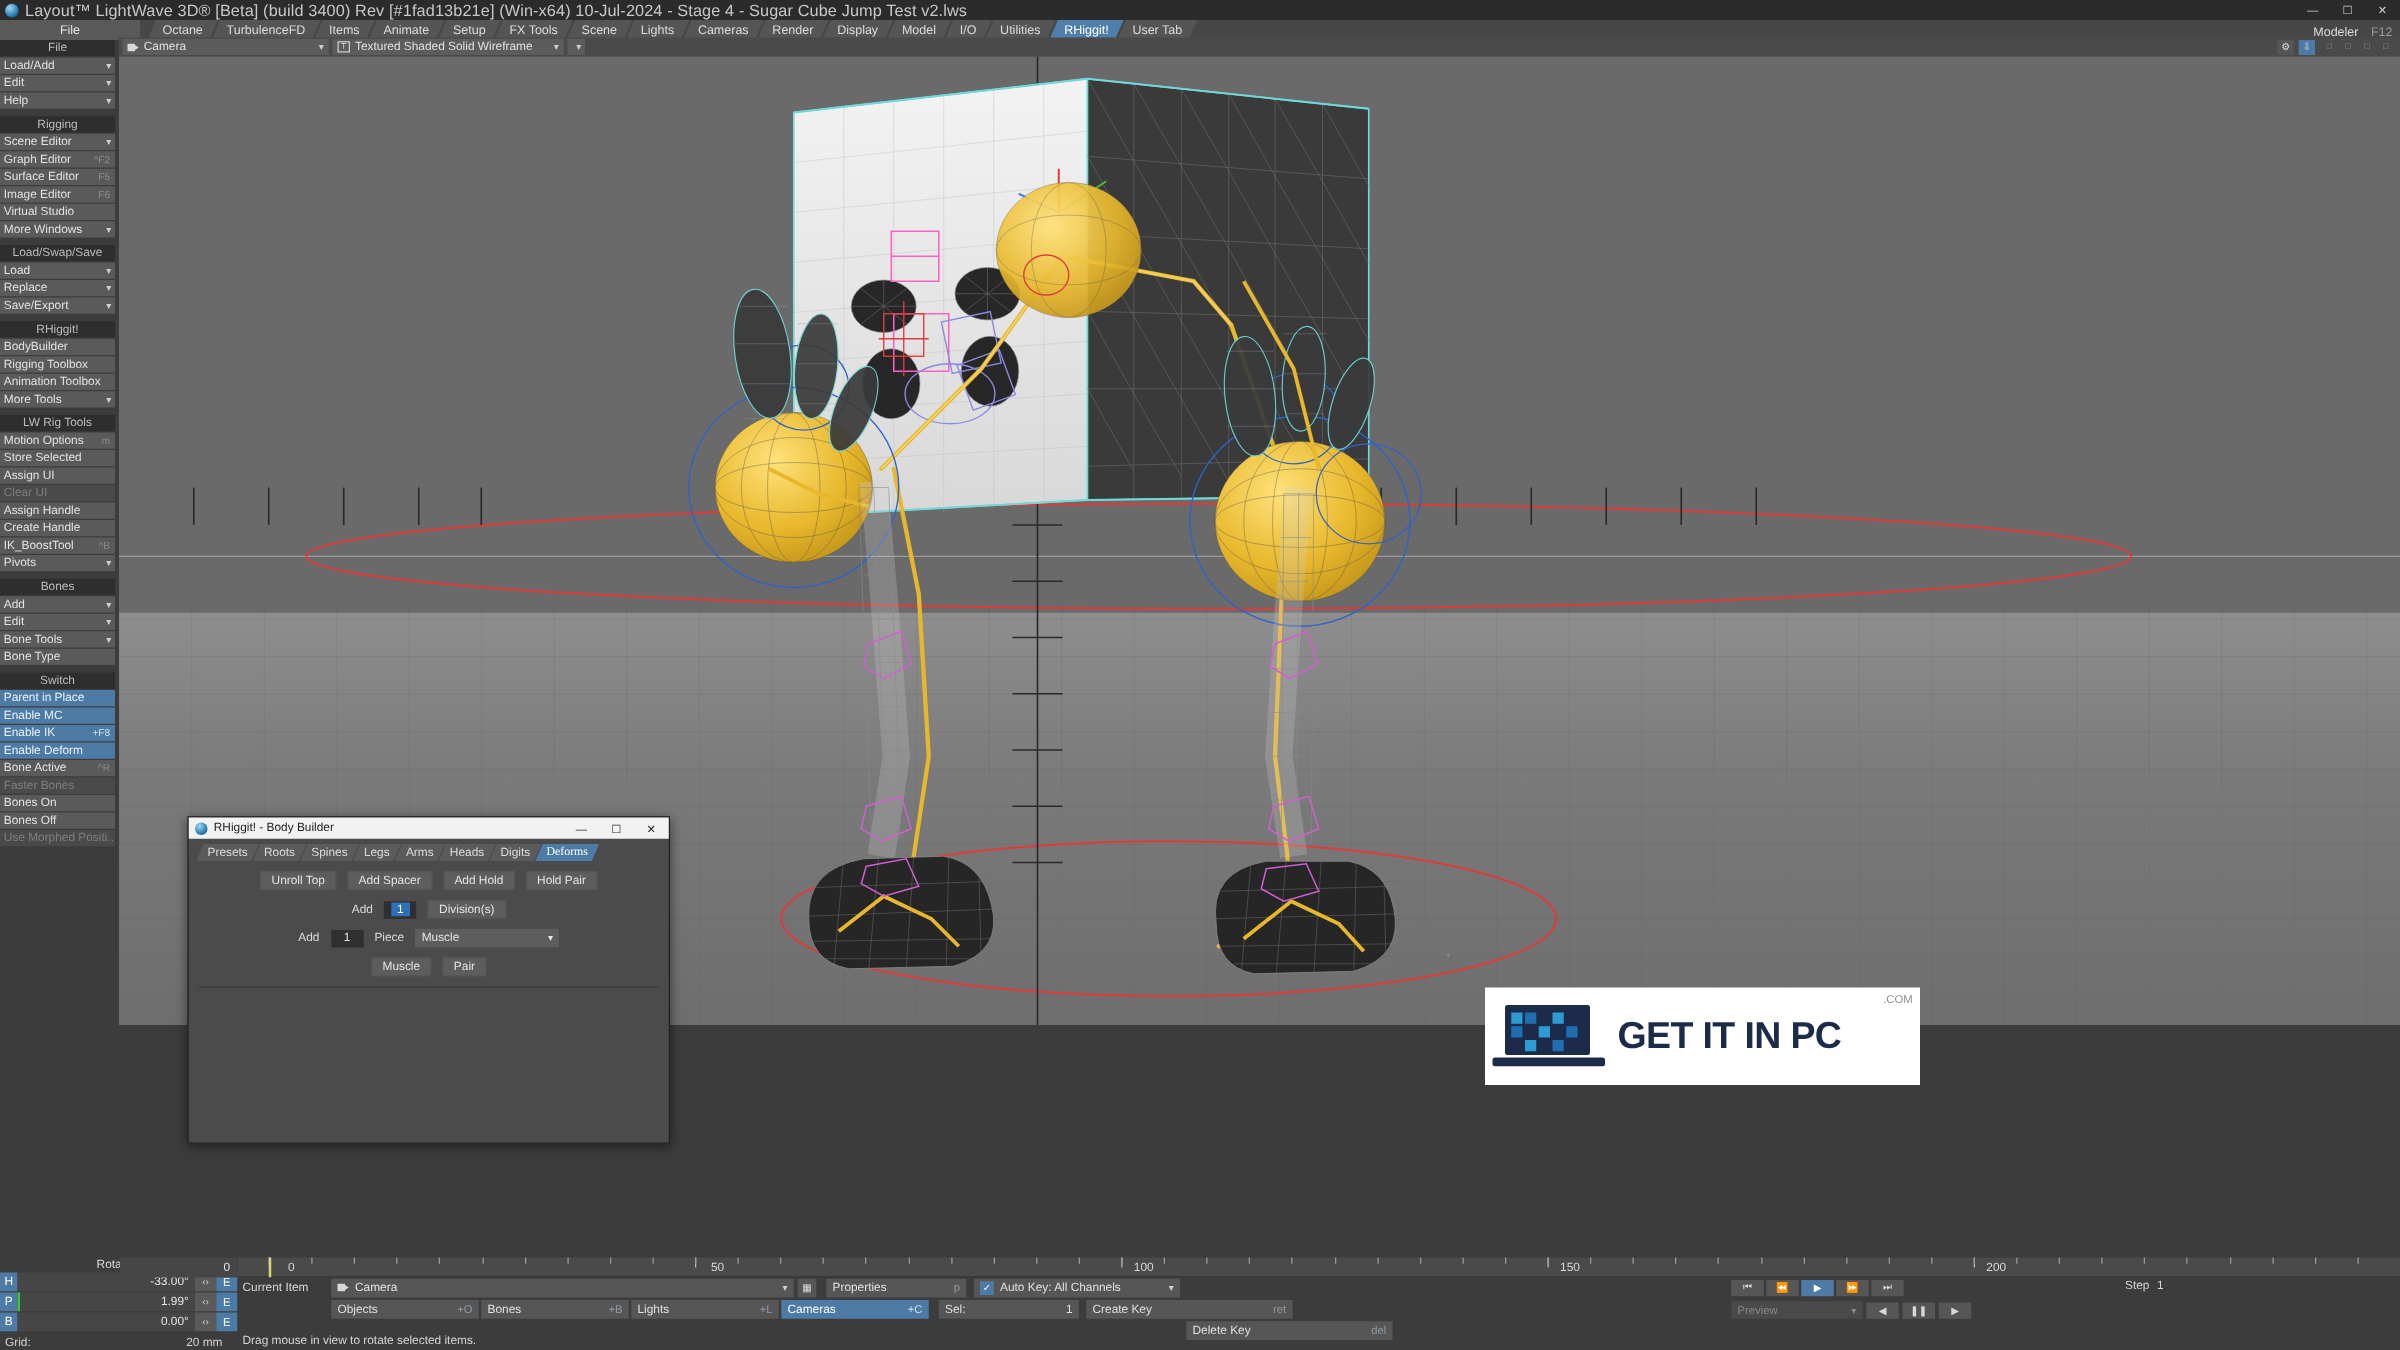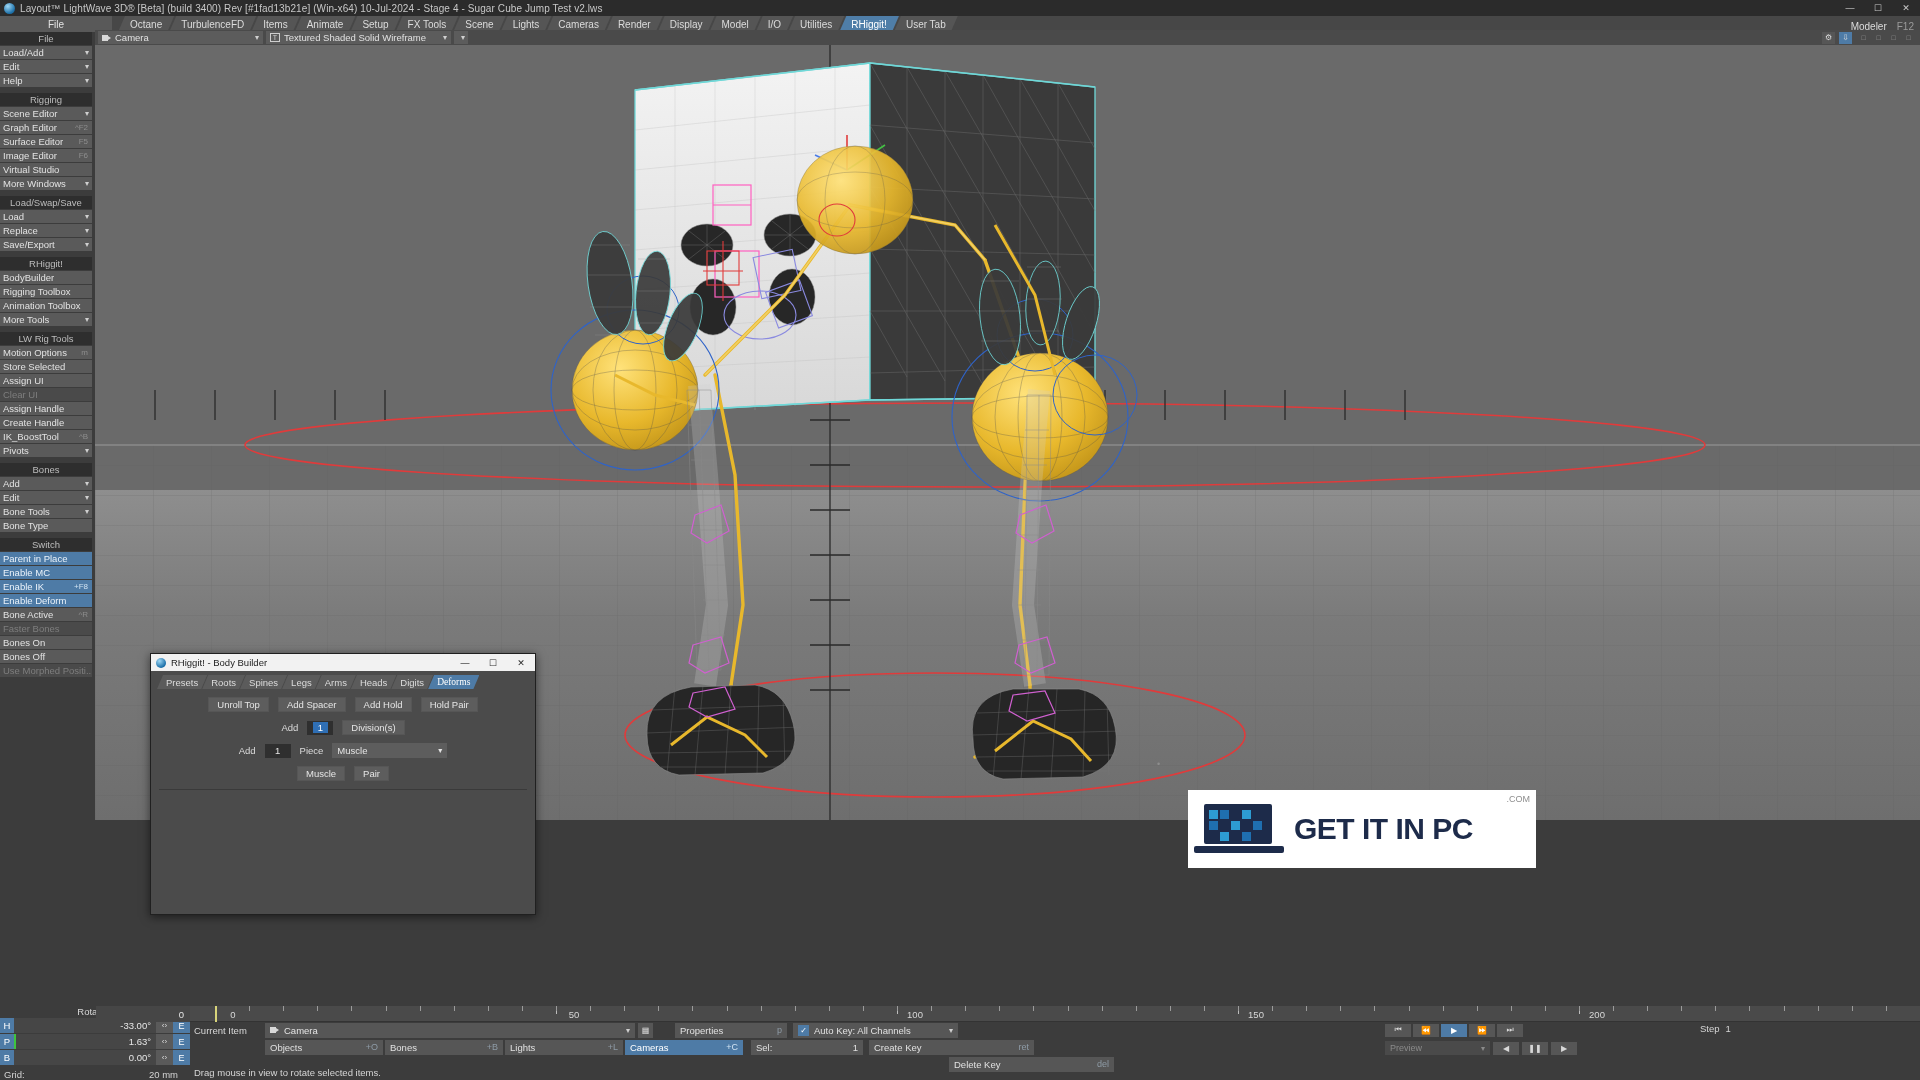--- a/index.html
+++ b/index.html
@@ -5,21 +5,21 @@
   * { box-sizing: border-box; margin:0; padding:0; }
   html,body { width:1920px; height:1080px; overflow:hidden; background:#3a3a3a;
     font-family:"Liberation Sans", sans-serif; -webkit-font-smoothing:none; }
   .app { position:relative; width:1920px; height:1080px; background:#3c3c3c; }
 
   
   .titlebar { position:absolute; left:0; top:0; width:1920px; height:16px;
     background:#2b2b2b; display:flex; align-items:center; }
   .titlebar .tb-icon { width:11px; height:11px; border-radius:50%;
     background:radial-gradient(circle at 35% 30%, #9fd8f5, #1b6fa8 70%); margin:0 5px 0 4px; flex:0 0 auto;}
-  .titlebar .tb-text { font-size:10px; color:#c8c8c8; white-space:nowrap; letter-spacing:0.1px;}
+  .titlebar .tb-text { font-size:13px; color:#c8c8c8; white-space:nowrap; letter-spacing:0.1px;}
   .titlebar .tb-btns { margin-left:auto; display:flex; height:16px; }
   .titlebar .tb-btns div { width:28px; height:16px; color:#c9c9c9; font-size:9px;
     display:flex; align-items:center; justify-content:center; }
 
   
   .menurow { position:absolute; left:0; top:16px; width:1920px; height:16px;
     background:#474747; display:flex; align-items:flex-end; }
   .filetab { width:112px; height:16px; background:#595959; color:#e3e3e3; font-size:10px;
     display:flex; align-items:center; justify-content:center; }
   .tabs { display:flex; align-items:flex-end; height:16px; margin-left:6px; }
@@ -772,21 +772,21 @@
           <div class="ch-val">
             <span>-33.00°</span>
           </div>
           <div class="ch-btn">‹›</div>
           <div class="ch-btn e">E</div>
         </div>
         <div class="chrow">
           <div class="ch-lbl">P</div>
           <div class="ch-val">
             <span class="greenbar"></span>
-            <span>1.63°</span>
+            <span>1.99°</span>
           </div>
           <div class="ch-btn">‹›</div>
           <div class="ch-btn e">E</div>
         </div>
         <div class="chrow">
           <div class="ch-lbl">B</div>
           <div class="ch-val">
             <span>0.00°</span>
           </div>
           <div class="ch-btn">‹›</div>
@@ -808,21 +808,21 @@
       <span class="cur-item">
         <span class="cam-ic" style="margin-right:5px;position:relative;width:9px;height:8px;display:inline-block">
           <span style="position:absolute;left:0;top:1px;width:6px;height:6px;background:#d8d8d8"></span>
           <span style="position:absolute;left:6px;top:2px;width:0;height:0;border-top:2px solid transparent;border-bottom:2px solid transparent;border-left:3px solid #d8d8d8"></span>
         </span>
         <span>Camera</span>
         <span style="margin-left:auto;padding-right:5px;font-size:8px;color:#cfcfcf">▾</span>
       </span>
       <span style="width:15px;height:15px;background:#565656;display:flex;align-items:center;justify-content:center;
             font-size:8px;color:#dcdcdc;margin-left:3px">▦</span>
-      <span class="selbtn" style="width:112px;margin-left:22px">
+      <span class="selbtn" style="width:112px;margin-left:8px">
         <span>Properties</span>
         <span class="sk">p</span>
       </span>
       <span class="selbtn" style="width:165px;margin-left:4px">
         <span style="width:11px;height:11px;background:#4e7ba6;color:#fff;font-size:8px;display:inline-flex;
               align-items:center;justify-content:center;margin-right:5px">✓</span>
         <span>Auto Key: All Channels</span>
         <span style="position:absolute;right:5px;font-size:8px;color:#cfcfcf">▾</span>
       </span>
     </div>

